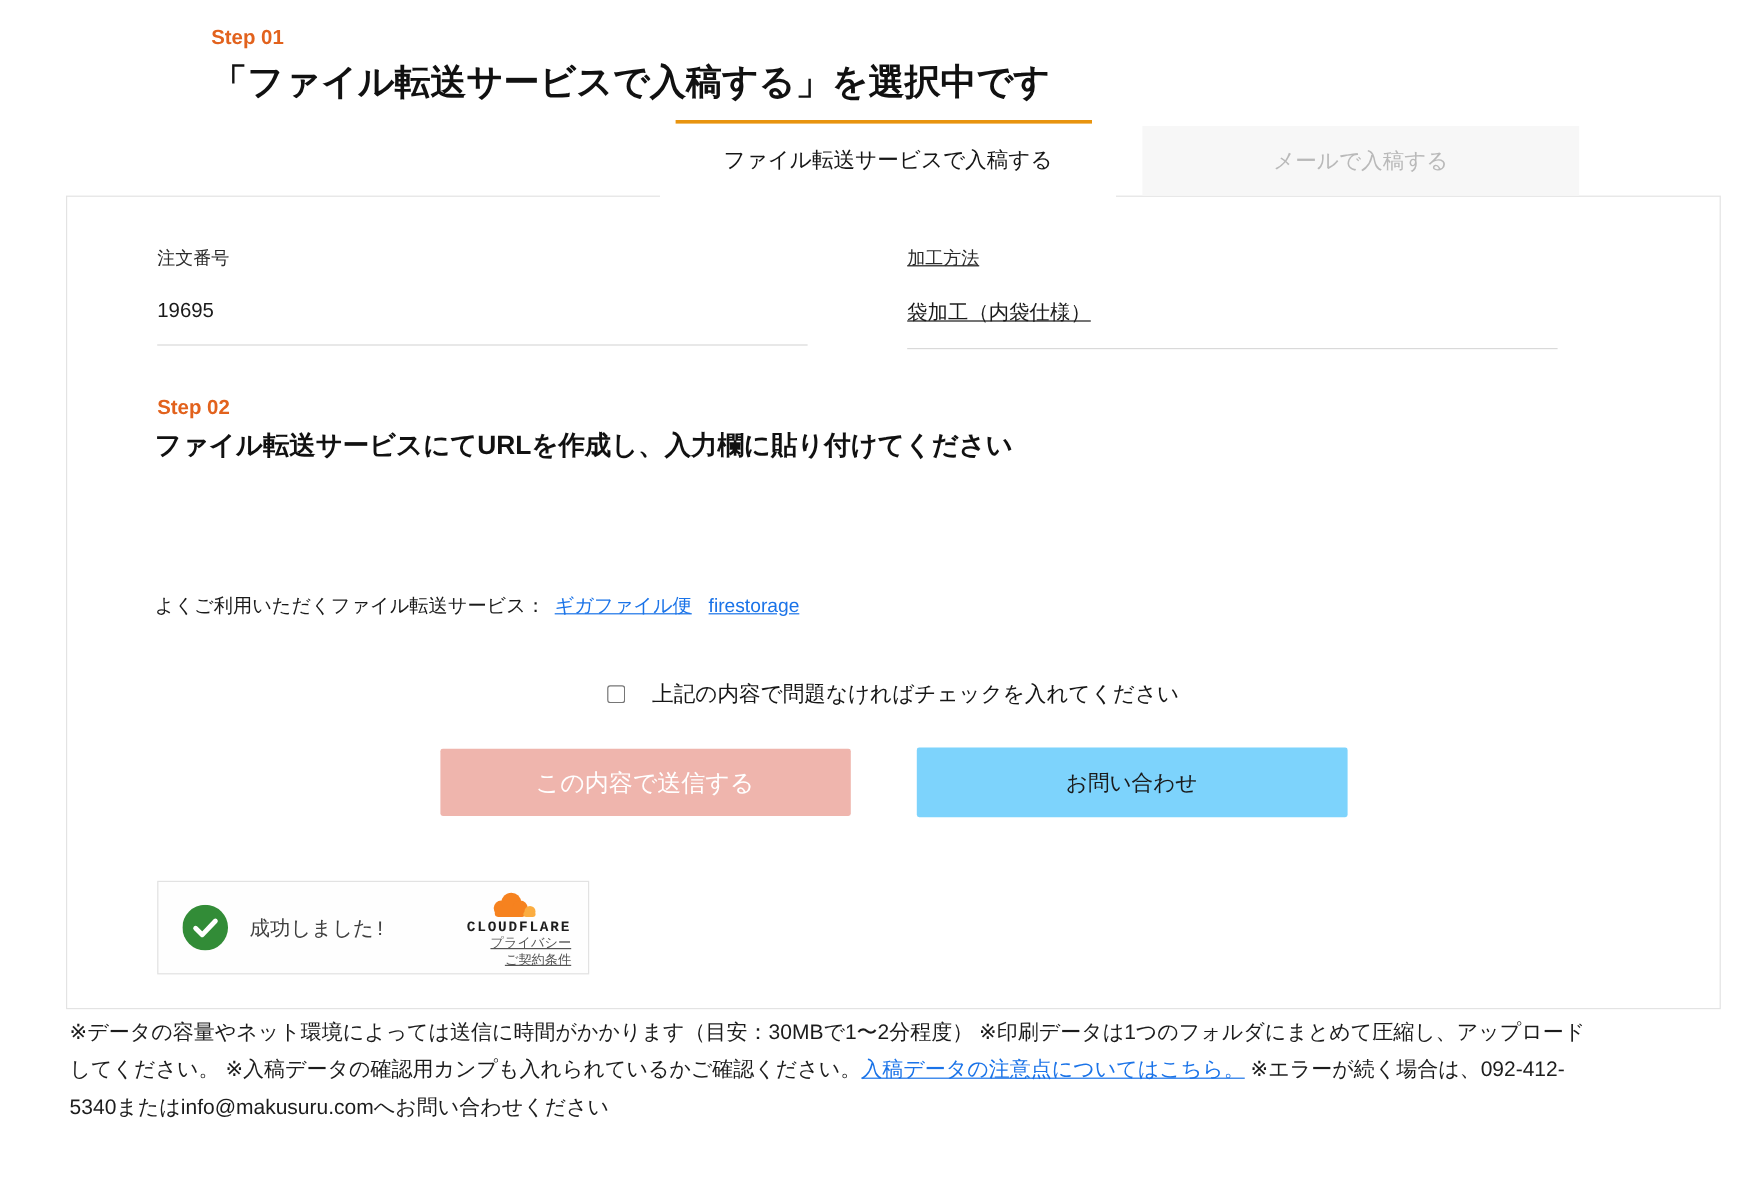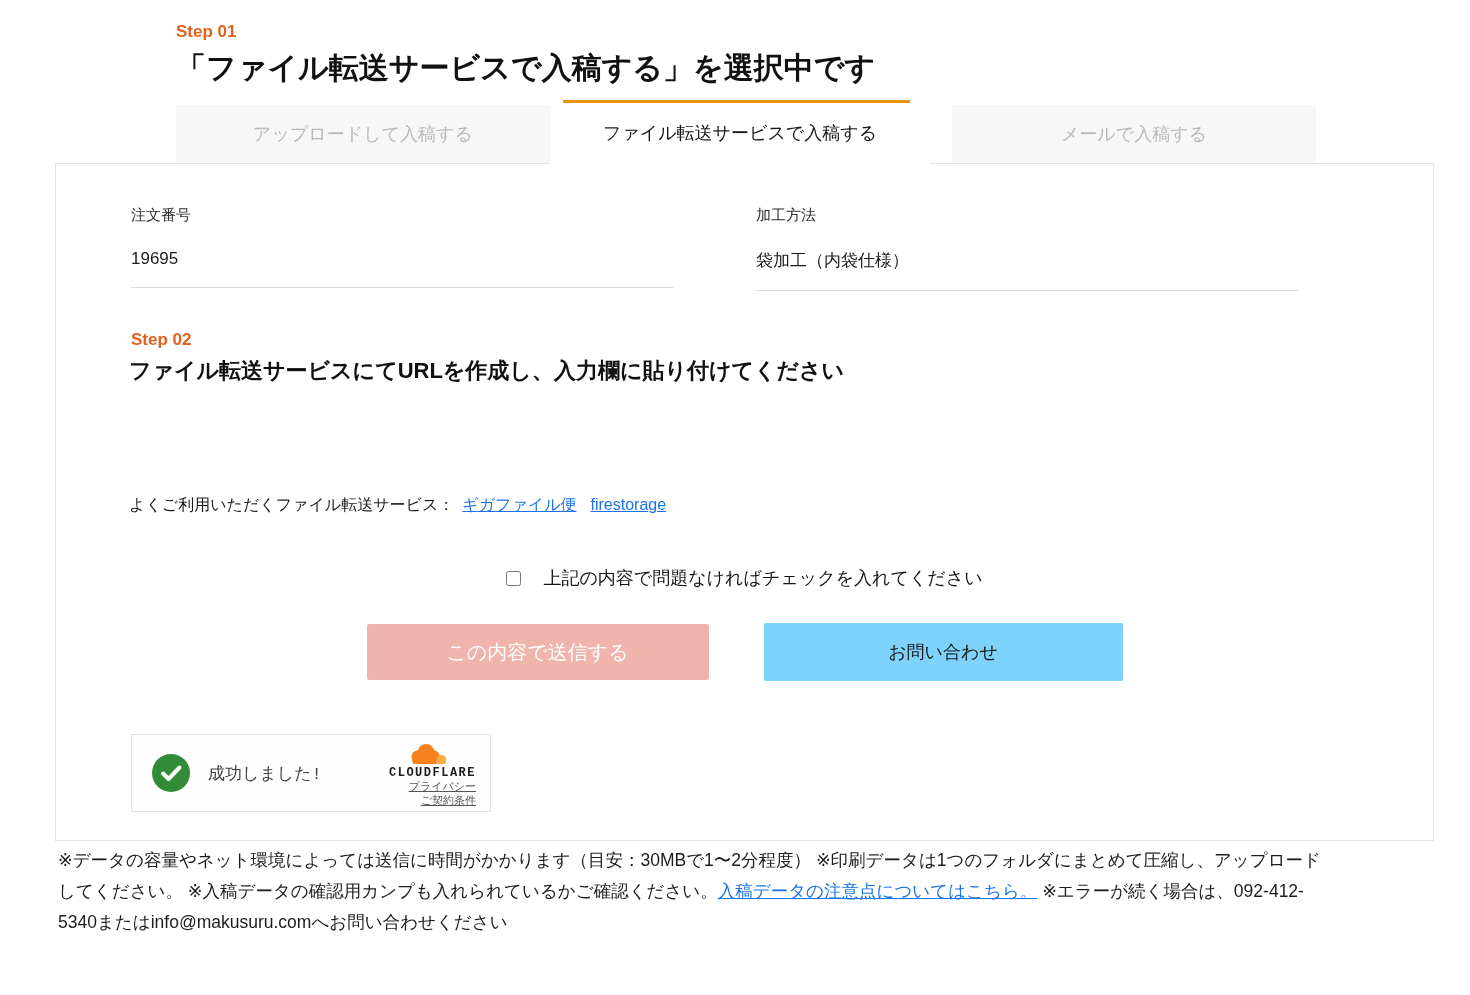--- a/index.html
+++ b/index.html
@@ -42,21 +42,21 @@
     height: 3px; background: #e8940f;
   }
 
   
   .panel {
     position: absolute; left: 55px; top: 163px; width: 1379px; height: 678px;
     border: 1px solid #e3e3e3; background: #ffffff; z-index: 1;
   }
   .field { position: absolute; top: 42px; width: 542px; }
   .field-order { left: 75px; }
-  .field-method { left: 700px; }
+  .field-method { left: 700px; text-decoration: underline; }
   .field-label { font-size: 15px; color: #2b2b2b; }
   .field-value {
     font-size: 17px; color: #1a1a1a; margin-top: 24px;
     padding-bottom: 18px; border-bottom: 1px solid #d9d9d9;
   }
 
   .step2-label { position: absolute; left: 75px; top: 166px; }
   .step2-heading {
     position: absolute; left: 73px; top: 192px; margin: 0;
     font-size: 22px; font-weight: bold; color: #111;
@@ -128,21 +128,20 @@
 </style>
 </head>
 <body>
 
 <div class="page">
 
   <div class="step-label step1-label">Step 01</div>
   <h1 class="step1-heading">「ファイル転送サービスで入稿する」を選択中です</h1>
 
   <div class="tabs">
-    <div class="tab tab-1">アップロードして入稿する</div>
     <div class="tab tab-active">ファイル転送サービスで入稿する</div>
     <div class="tab tab-3">メールで入稿する</div>
   </div>
 
   <div class="panel">
 
     <div class="field field-order">
       <div class="field-label">注文番号</div>
       <div class="field-value">19695</div>
     </div>

